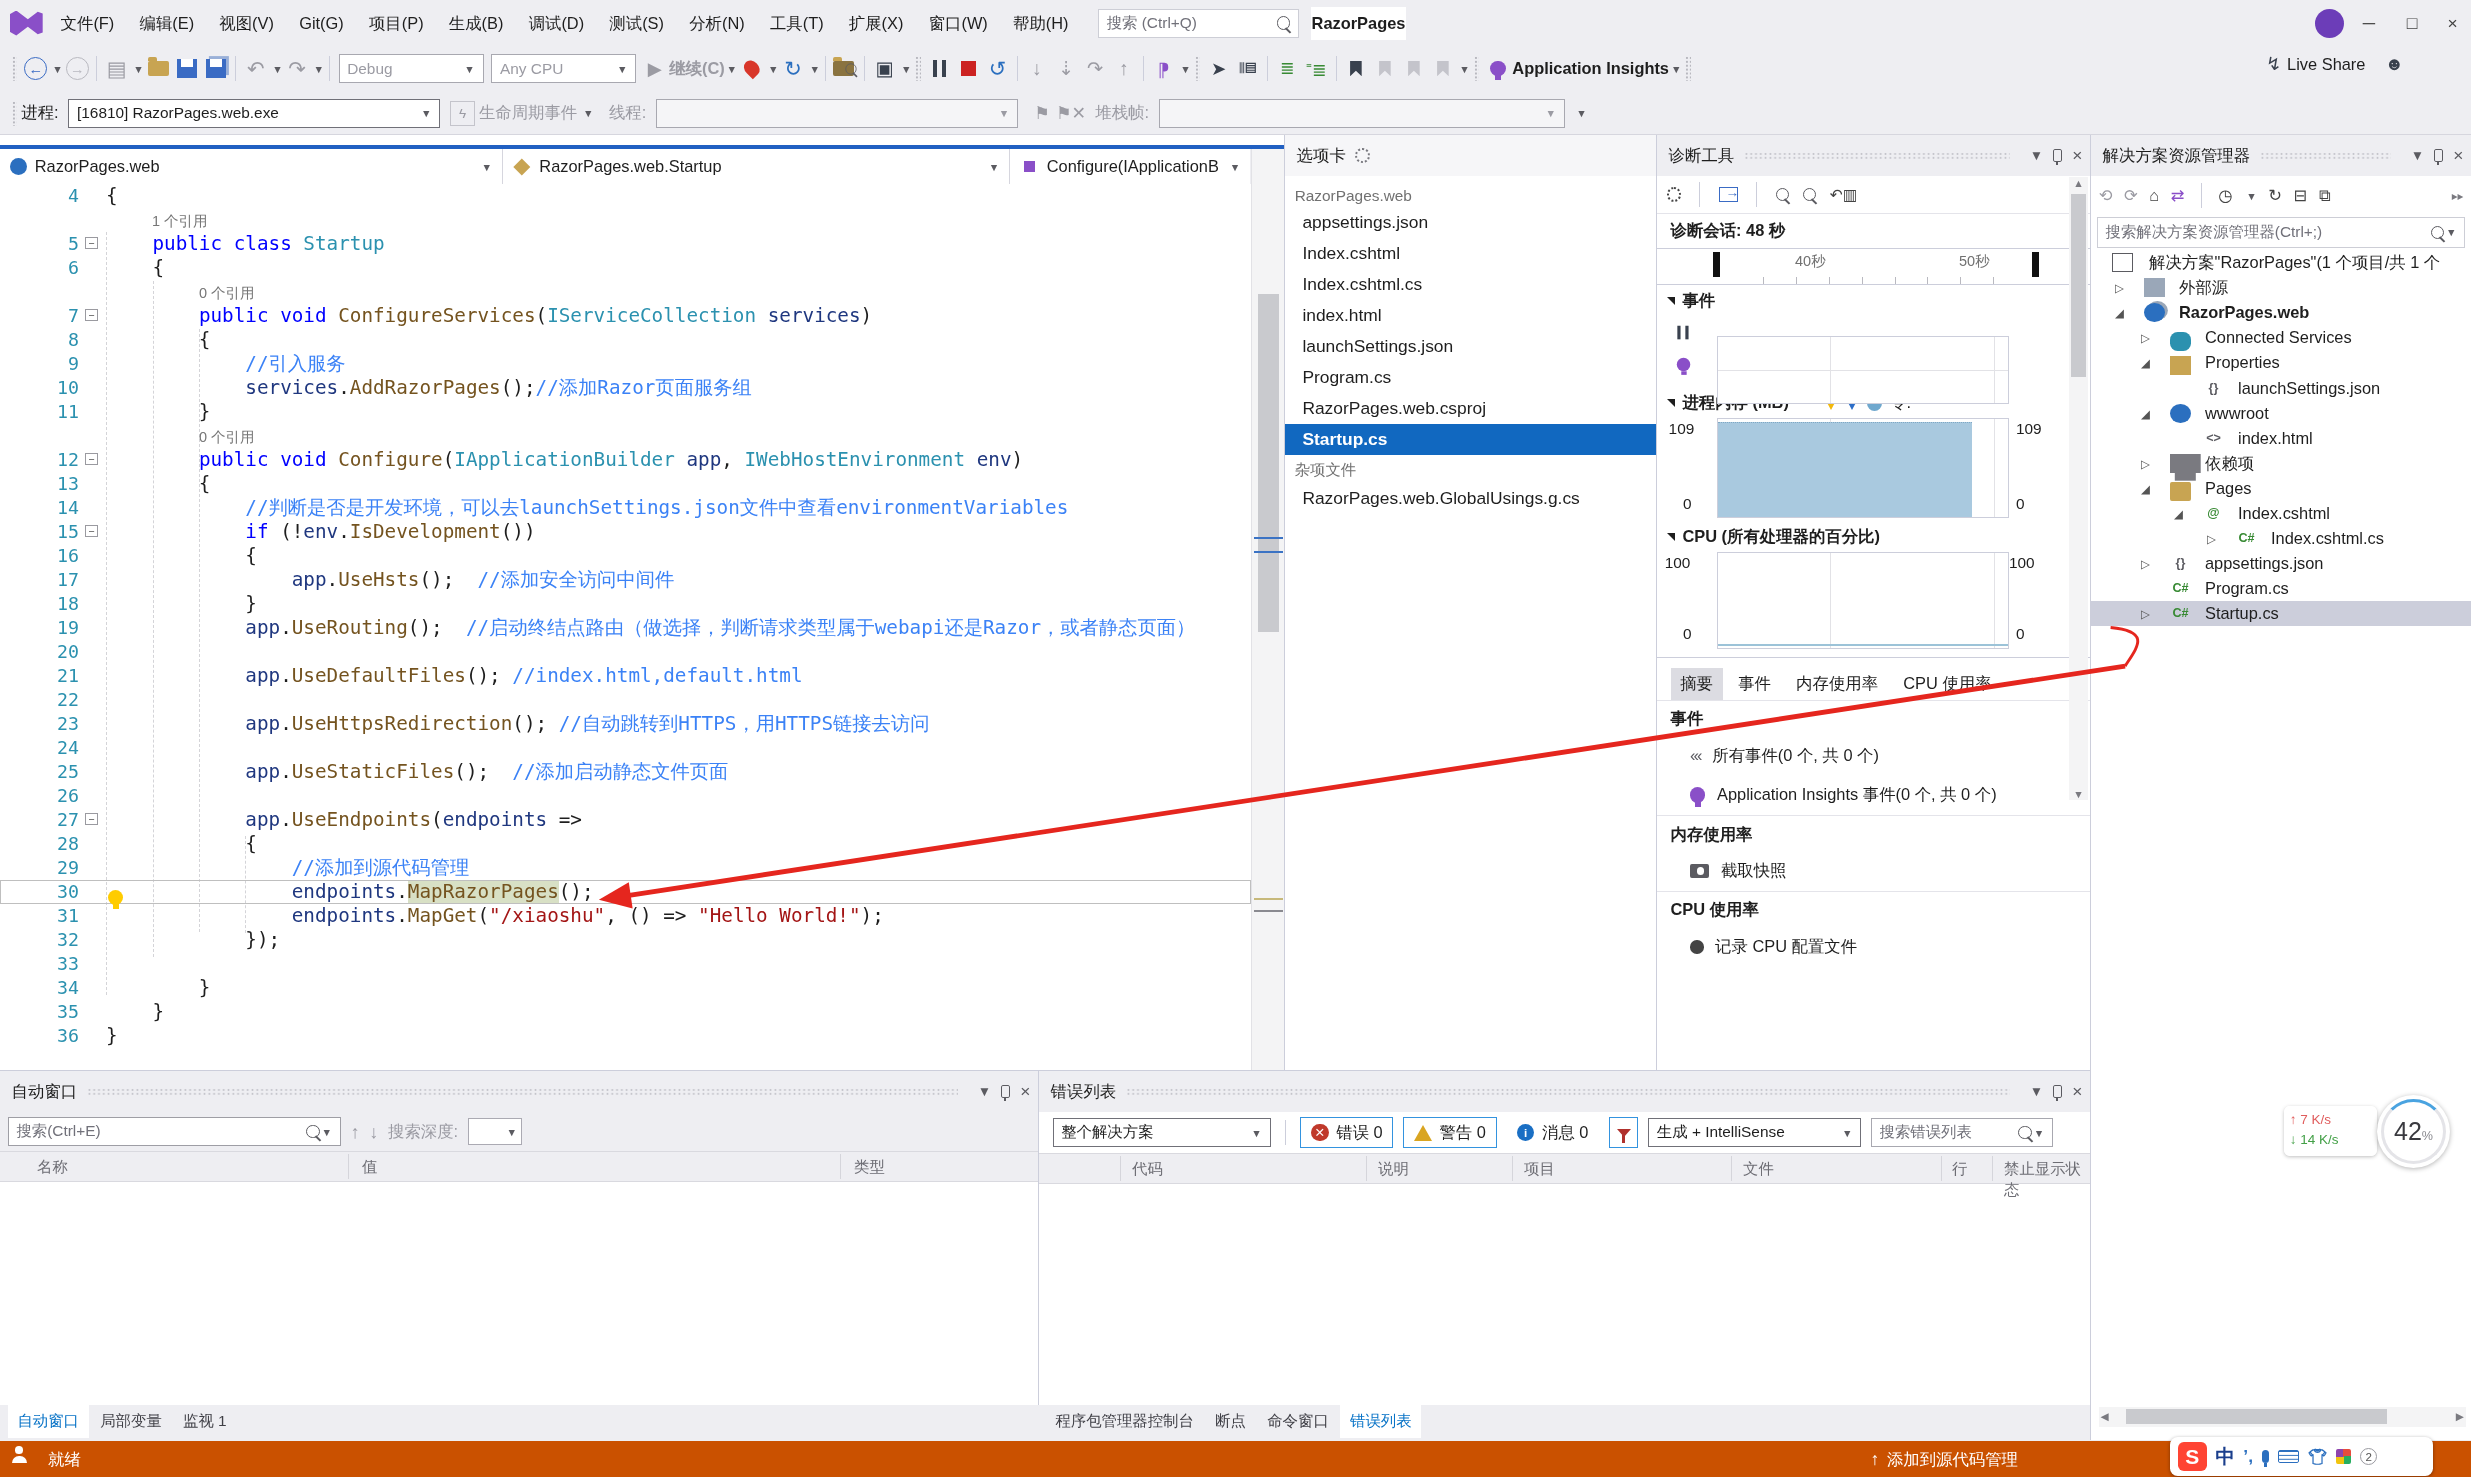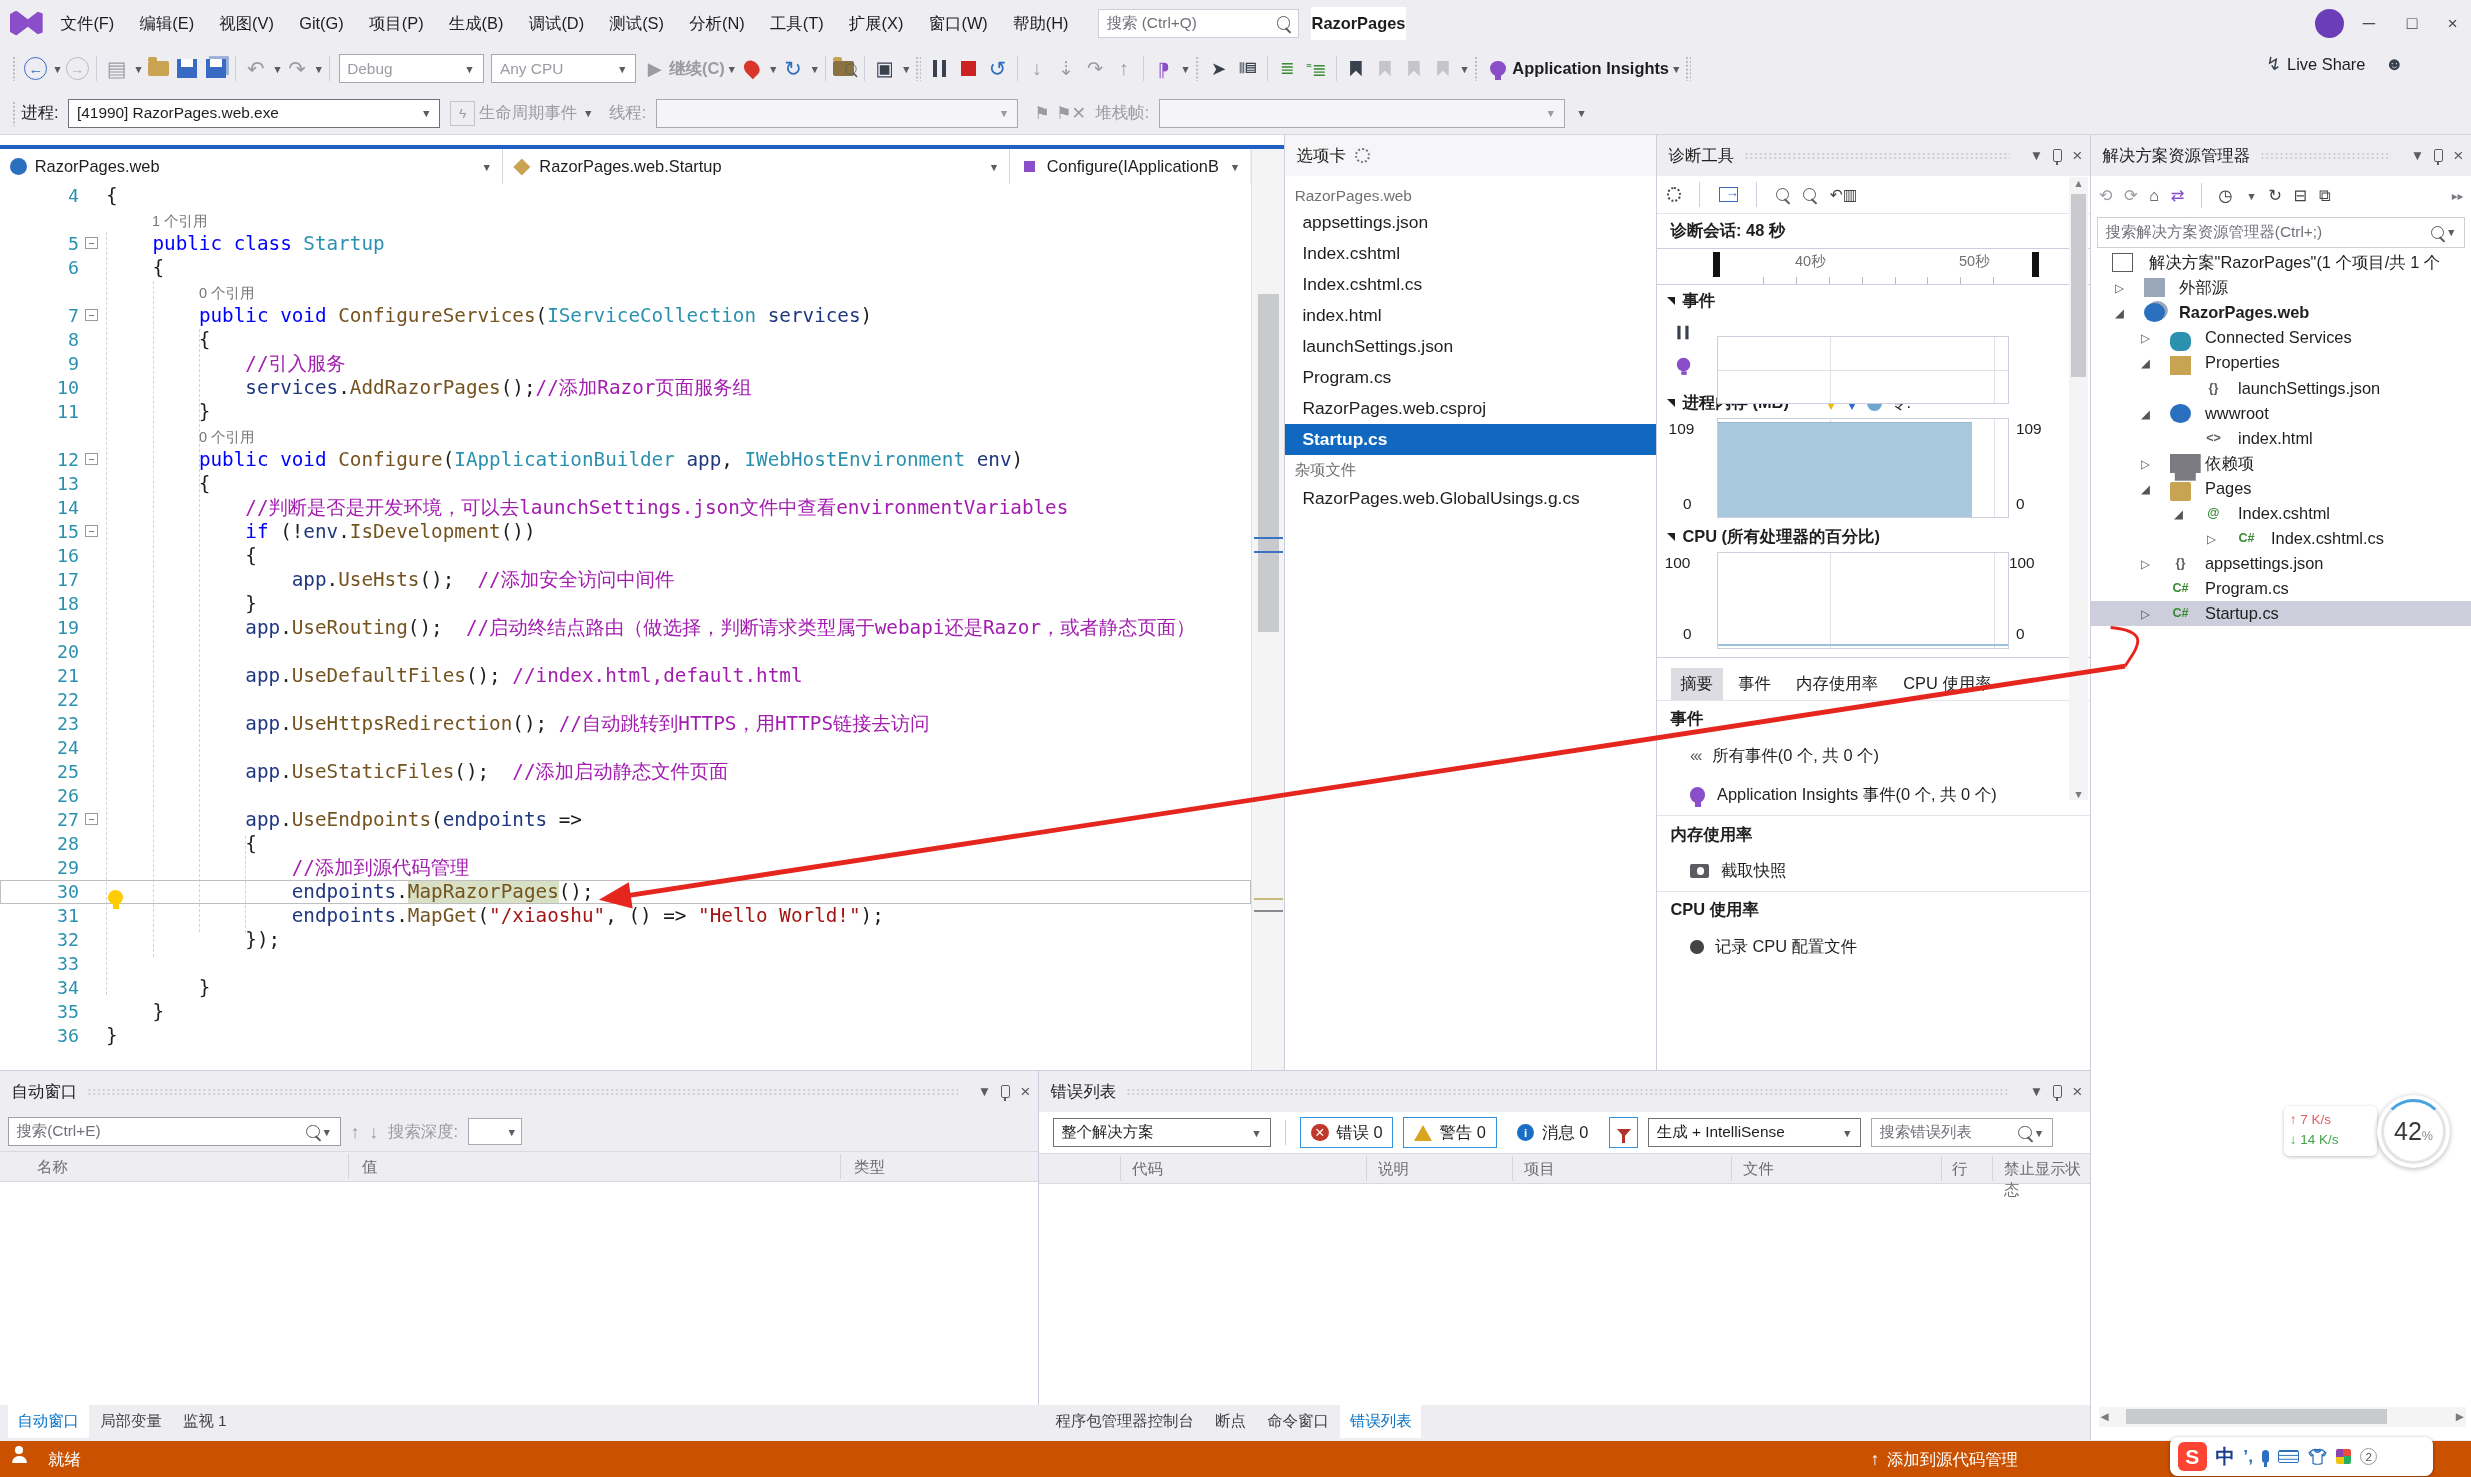--- a/index.html
+++ b/index.html
@@ -53,21 +53,21 @@
   .nav-ic{width:15.4px;height:15.4px;flex:none;}
   #splitgrip{left:1250px;top:13.5px;width:34px;height:36px;background:#eeeef2;color:#7a7a80;display:flex;align-items:center;justify-content:center;font-size:14.5px;}
   
   #code{left:0;top:49px;width:1251px;height:892px;overflow:hidden;background:#fff;font-family:"DejaVu Sans Mono","Liberation Mono",monospace;font-size:19.3px;}
   .crow{position:relative;height:24px;line-height:24px;white-space:pre;padding-left:106px;box-sizing:border-box;}
   .crow .ln{position:absolute;left:0;top:0;width:79px;text-align:right;color:#2b91af;font-size:18.3px;}
   .crow .fold{position:absolute;left:85px;top:4.8px;width:12.6px;height:12.6px;border:1px solid #9a9aa0;font:10.6px/10.6px "Liberation Sans";color:#555;text-align:center;background:#fff;box-sizing:border-box;}
   .crow.cur{outline:1px solid #bfbfbf;outline-offset:-1px;}
   .lens{color:#767676;font-size:14.5px;font-family:"Liberation Sans",sans-serif;}
   .tok-d{color:#1e1e1e;} .tok-k{color:#0000ff;} .tok-t{color:#2b91af;} .tok-m{color:#74531f;}
-  .tok-c{color:#a21caf;} .tok-s{color:#a31515;} .tok-p{color:#1f377f;}
+  .tok-c{color:#3b82f6;} .tok-s{color:#a31515;} .tok-p{color:#1f377f;}
   .tok-hl{color:#74531f;background:#d8e0c5;}
   .iguide{position:absolute;width:0;border-left:1px dashed #d4d4d8;}
   #edbulb{left:108px;top:933px;}
   
   #edstat{left:0;top:941px;width:1284px;height:32px;background:#eeeef2;border-top:1px solid #d6d6de;display:flex;align-items:center;font-size:15.4px;}
   #zoomsel{margin-left:5.8px;width:97px;height:25px;background:#fff;border:1px solid #a8a8b0;display:flex;align-items:center;padding:0 5.8px;box-sizing:border-box;}
   .okcirc{width:17.4px;height:17.4px;border-radius:50%;background:#388a34;color:#fff;font-size:12.6px;display:inline-flex;align-items:center;justify-content:center;}
   #hsc{width:415px;height:13.5px;background:#f5f5f6;margin:0 7.7px;position:relative;}
   #hsc .thumb{position:absolute;left:9.7px;top:1.9px;width:290px;height:9.7px;background:#c9cace;}
   
@@ -309,21 +309,21 @@
   <div id="lshare" class="abs">
     <span style="font-size:18.3px;color:#39414e">↯</span>
     <span>Live Share</span>
     <span style="font-size:18.3px;color:#39414e;margin-left:13.5px">☻</span>
   </div>
 
   <div id="dbar" class="abs">
     <span class="grip"></span>
     <span>进程:</span>
     <span class="combo" style="width:372px;margin:0 9.7px;border-color:#707078;">
-        <span class="cv">[41990] RazorPages.web.exe</span>
+        <span class="cv">[16810] RazorPages.web.exe</span>
         <span class="caret">▼</span>
       </span>
     <span class="ti dis" style="border:1px solid #c4c4cb;width:23px;height:23px;font-size:13.5px;">ϟ</span>
     <span class="dis" style="margin:0 3.9px;">生命周期事件</span>
       <span class="caret">▼</span>
     <span class="dis" style="margin-left:15.4px;">线程:</span>
     <span class="combo" style="width:362px;margin:0 9.7px;background:#f5f5f7;">
         <span class="cv"></span>
         <span class="caret dis">▼</span>
       </span>

